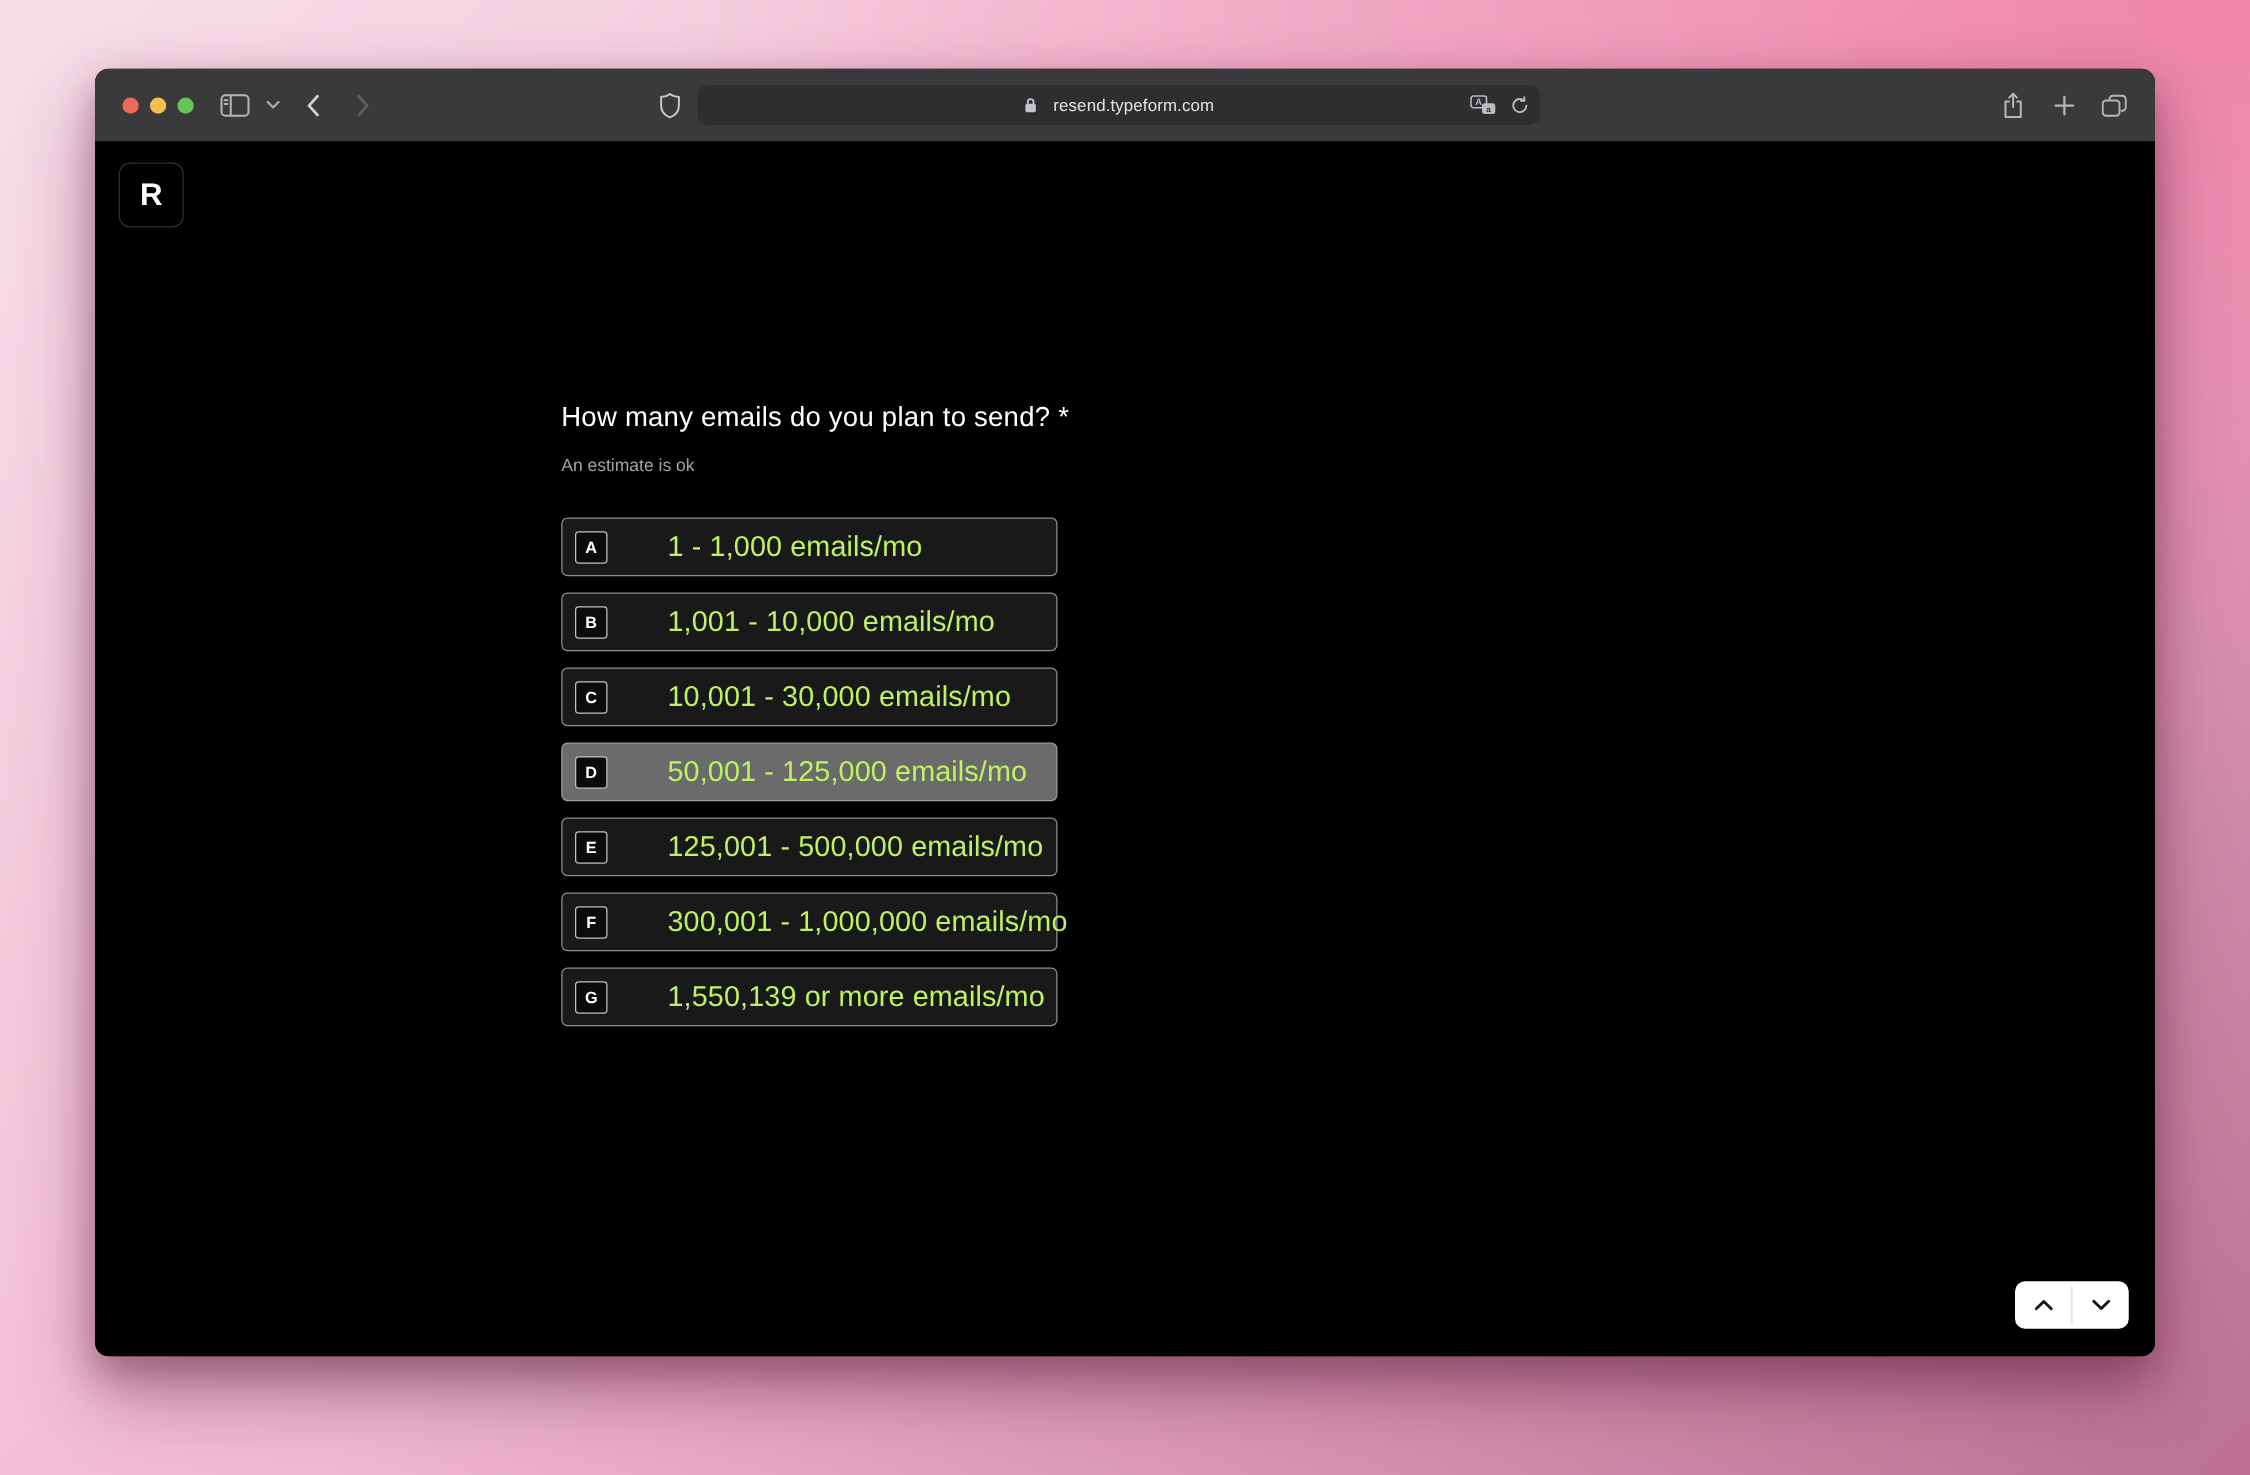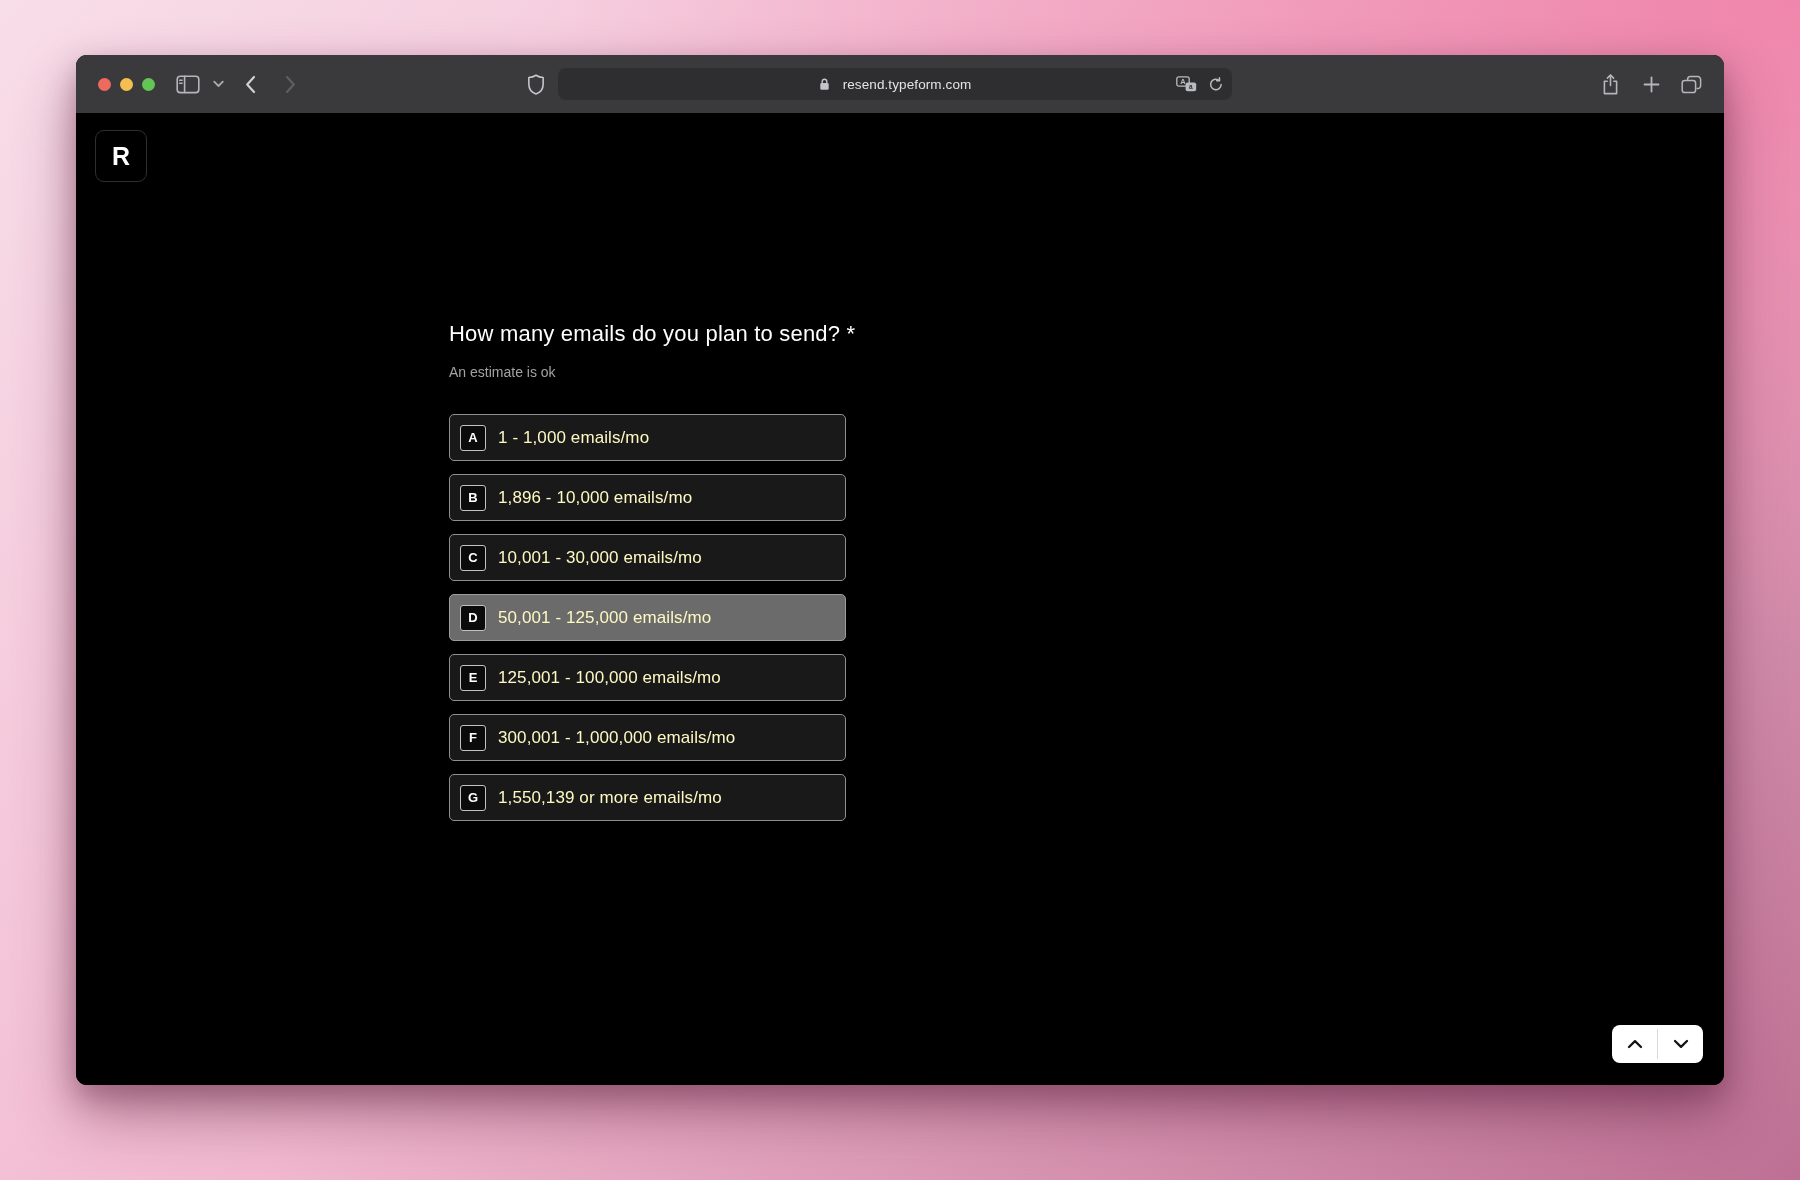--- a/index.html
+++ b/index.html
@@ -78,21 +78,21 @@
     background:var(--option-bg,#191919);
     border:1px solid var(--option-border,#8f8f8f);border-radius:5px;
     cursor:pointer;text-align:left;font-family:inherit;
   }
   .option .key{
     box-sizing:border-box;width:26px;height:26px;flex:0 0 26px;
     border:1px solid #c2c2c2;border-radius:3px;background:#0b0b0b;
     color:#fff;font-size:13px;font-weight:bold;
     display:flex;align-items:center;justify-content:center;
   }
-  .option .label{color:#fef9c3;font-size:17px;letter-spacing:.1px;white-space:nowrap;}
+  .option .label{color:#bef264;font-size:23px;letter-spacing:.1px;white-space:nowrap;margin-left:36px;}
   .option.is-hover{background:var(--option-hover-bg,#6b6b6b);border-color:#9d9d9d;}
   .navpad{
     position:absolute;left:1536px;top:912px;width:91px;height:38px;
     background:#fff;border-radius:8px;display:flex;overflow:hidden;
   }
   .navpad button{
     flex:1;border:none;background:transparent;margin:0;padding:0;cursor:pointer;
     display:flex;align-items:center;justify-content:center;color:#141414;
   }
   .navpad .divider{width:1px;background:#d8d8d8;margin:4px 0;}
@@ -193,33 +193,33 @@
       <h1 class="q-title">How many emails do you plan to send? *</h1>
       <p class="q-sub">An estimate is ok</p>
 
       <div class="options" id="options">
           <button class="option">
     <span class="key">A</span>
     <span class="label">1 - 1,000 emails/mo</span>
   </button>
           <button class="option">
     <span class="key">B</span>
-    <span class="label">1,896 - 10,000 emails/mo</span>
+    <span class="label">1,001 - 10,000 emails/mo</span>
   </button>
           <button class="option">
     <span class="key">C</span>
     <span class="label">10,001 - 30,000 emails/mo</span>
   </button>
           <button class="option is-hover">
     <span class="key">D</span>
     <span class="label">50,001 - 125,000 emails/mo</span>
   </button>
           <button class="option">
     <span class="key">E</span>
-    <span class="label">125,001 - 100,000 emails/mo</span>
+    <span class="label">125,001 - 500,000 emails/mo</span>
   </button>
           <button class="option">
     <span class="key">F</span>
     <span class="label">300,001 - 1,000,000 emails/mo</span>
   </button>
           <button class="option">
     <span class="key">G</span>
     <span class="label">1,550,139 or more emails/mo</span>
   </button>
         </div>

